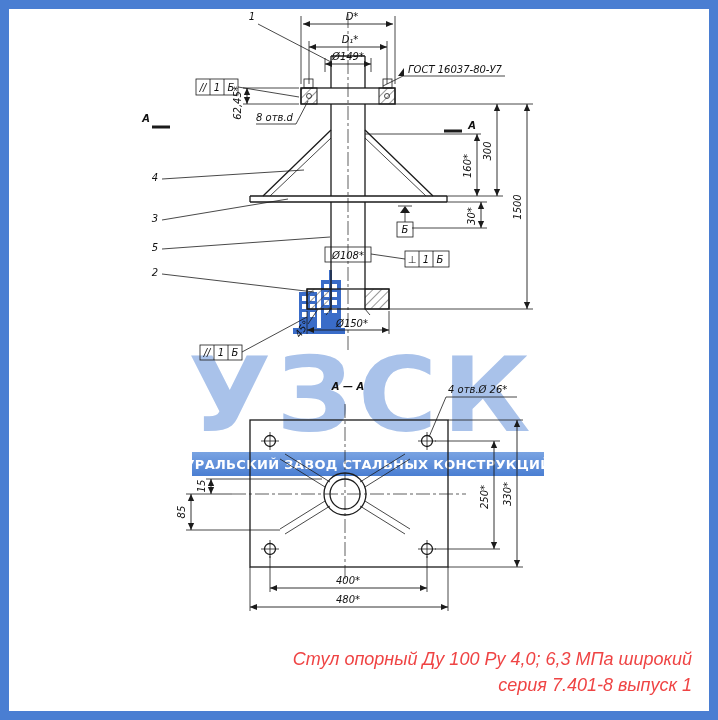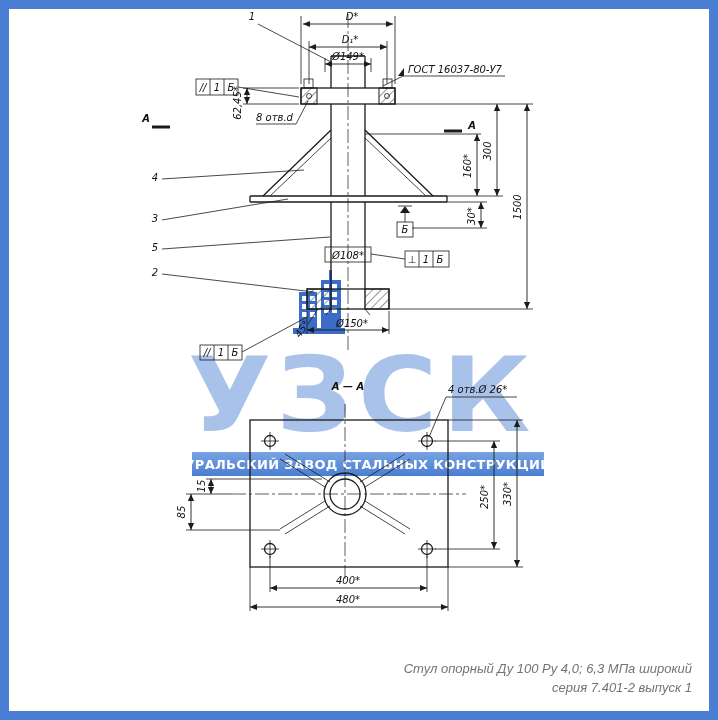--- a/index.html
+++ b/index.html
@@ -33,21 +33,21 @@
   .cl   { stroke:#1b1b1b; stroke-width:.7; fill:none; stroke-dasharray:14 3 3 3; }
   .dim  { stroke:#1b1b1b; stroke-width:.9; fill:none;
           marker-start:url(#ar); marker-end:url(#ar); }
   .hat  { fill:url(#h); stroke:#1b1b1b; stroke-width:1; }
   text.tt { font-family:"DejaVu Sans",sans-serif; font-style:italic;
             font-size:10px; fill:#111; }
   
   .caption {
     position:absolute; right:26px; bottom:22px; z-index:3; text-align:right;
     font-family:"Liberation Sans", sans-serif; font-style:italic;
-    font-size:13px; color:#737373; line-height:1.45;
+    font-size:18px; color:#ef4444; line-height:1.45;
   }
 </style>
 </head>
 <body>
 
 <div class="page">
 
   <div class="wm-icon">
     <svg width="56" height="64" viewBox="0 0 56 64">
       <g fill="#3a6cc8">
@@ -232,17 +232,17 @@
       <path class="thin" d="M270 556 V592 M427 556 V592 M250 567 V611 M448 567 V611"></path>
       <path class="dim" d="M270 588 H427"></path>
       <text class="tt" x="348" y="584" font-size="9.5" text-anchor="middle">400*</text>
       <path class="dim" d="M250 607 H448"></path>
       <text class="tt" x="348" y="603" font-size="9.5" text-anchor="middle">480*</text>
     </g>
   </svg>
 
   <div class="caption">
     <div>Стул опорный Ду 100 Ру 4,0; 6,3 МПа широкий</div>
-    <div>серия 7.401-2 выпуск 1</div>
+    <div>серия 7.401-8 выпуск 1</div>
   </div>
 
   <div class="frame"></div>
 </div>
 
 </body></html>

